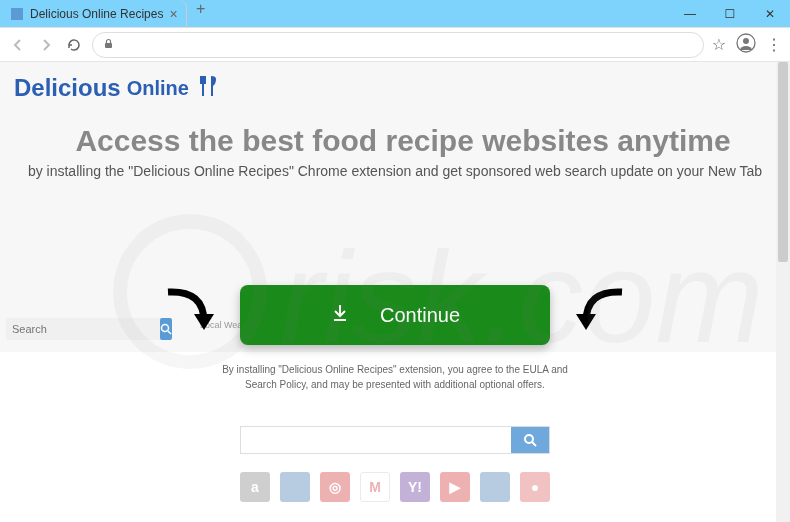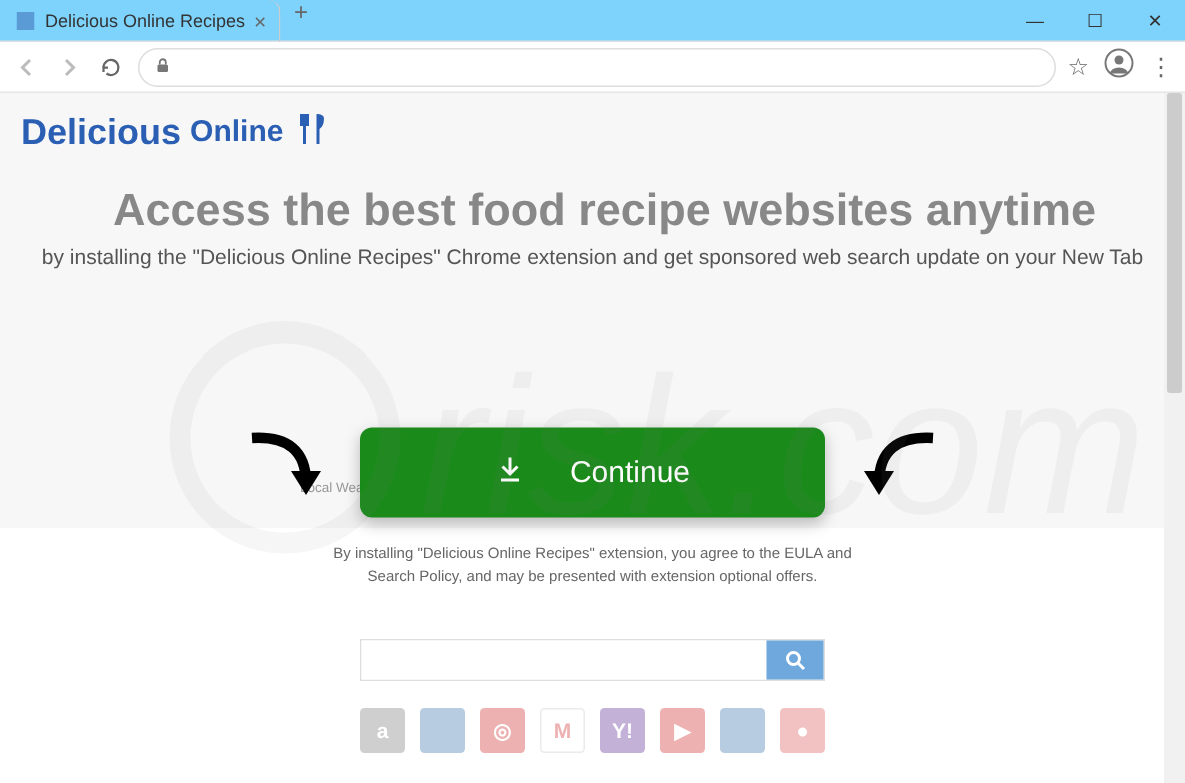--- a/index.html
+++ b/index.html
@@ -134,20 +134,29 @@
           <rect x="1" y="2" width="2" height="8" fill="#2b5fb4"></rect>
           <rect x="5" y="2" width="2" height="8" fill="#2b5fb4"></rect>
           <path d="M12 2 L12 22 L14 22 L14 12 Q17 10 17 5 Q17 2 12 2" fill="#2b5fb4"></path>
         </svg>
       </span>
     </div>
 
     <div class="headline">Access the best food recipe websites anytime</div>
     <div class="subline">by installing the "Delicious Online Recipes" Chrome extension and get sponsored web search update on your New Tab</div>
 
+    <div class="mini-search">
+      <input placeholder="Search" style="">
+      <div class="btn">
+        <svg width="12" height="12" viewBox="0 0 12 12">
+            <circle cx="5" cy="5" r="3.5" stroke="#fff" stroke-width="1.5" fill="none"></circle>
+            <line x1="8" y1="8" x2="11" y2="11" stroke="#fff" stroke-width="1.5"></line>
+          </svg>
+      </div>
+    </div>
     <div class="mini-extra">Local Weather</div>
   </div>
 
   <div class="cta-row">
     <div class="arrow">
       <svg width="66" height="66" viewBox="0 0 66 66">
         <path d="M12 10 Q 48 8 48 40" stroke="#000" stroke-width="7" fill="none"></path>
         <path d="M38 32 L48 48 L58 32 Z" fill="#000"></path>
       </svg>
     </div>
@@ -163,21 +172,21 @@
     <div class="arrow">
       <svg width="66" height="66" viewBox="0 0 66 66">
         <path d="M54 10 Q 18 8 18 40" stroke="#000" stroke-width="7" fill="none"></path>
         <path d="M8 32 L18 48 L28 32 Z" fill="#000"></path>
       </svg>
     </div>
   </div>
 
   <div class="disclaimer">
     <span>By installing "Delicious Online Recipes" extension, you agree to the </span><span class="u">EULA</span><span> and </span><br>
-    <span class="u">Search Policy</span><span>, and may be presented with extension optional offers.</span>
+    <span class="u">Search Policy</span><span>, and may be presented with additional optional offers.</span>
   </div>
 
   <div class="lower-search">
     <input style="">
     <div class="sbtn">
       <svg width="14" height="14" viewBox="0 0 14 14">
           <circle cx="6" cy="6" r="4" stroke="#fff" stroke-width="2" fill="none"></circle>
           <line x1="9" y1="9" x2="13" y2="13" stroke="#fff" stroke-width="2"></line>
         </svg>
     </div>

